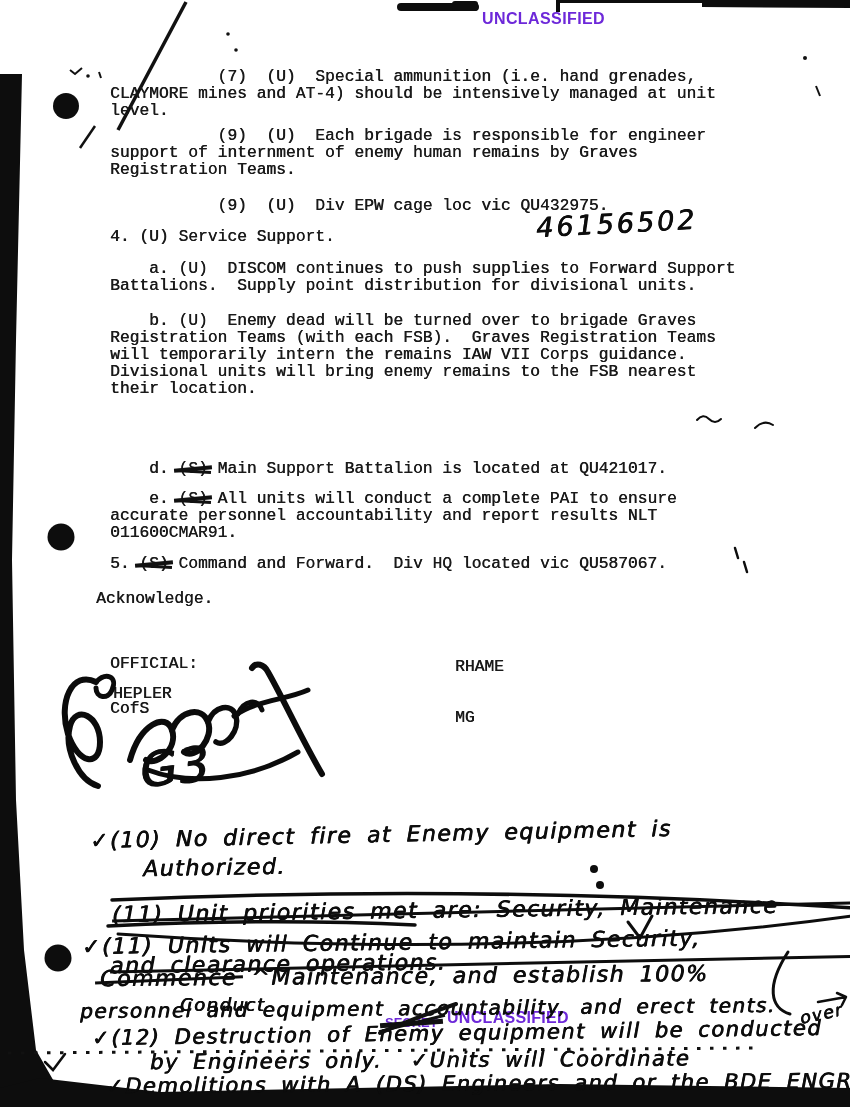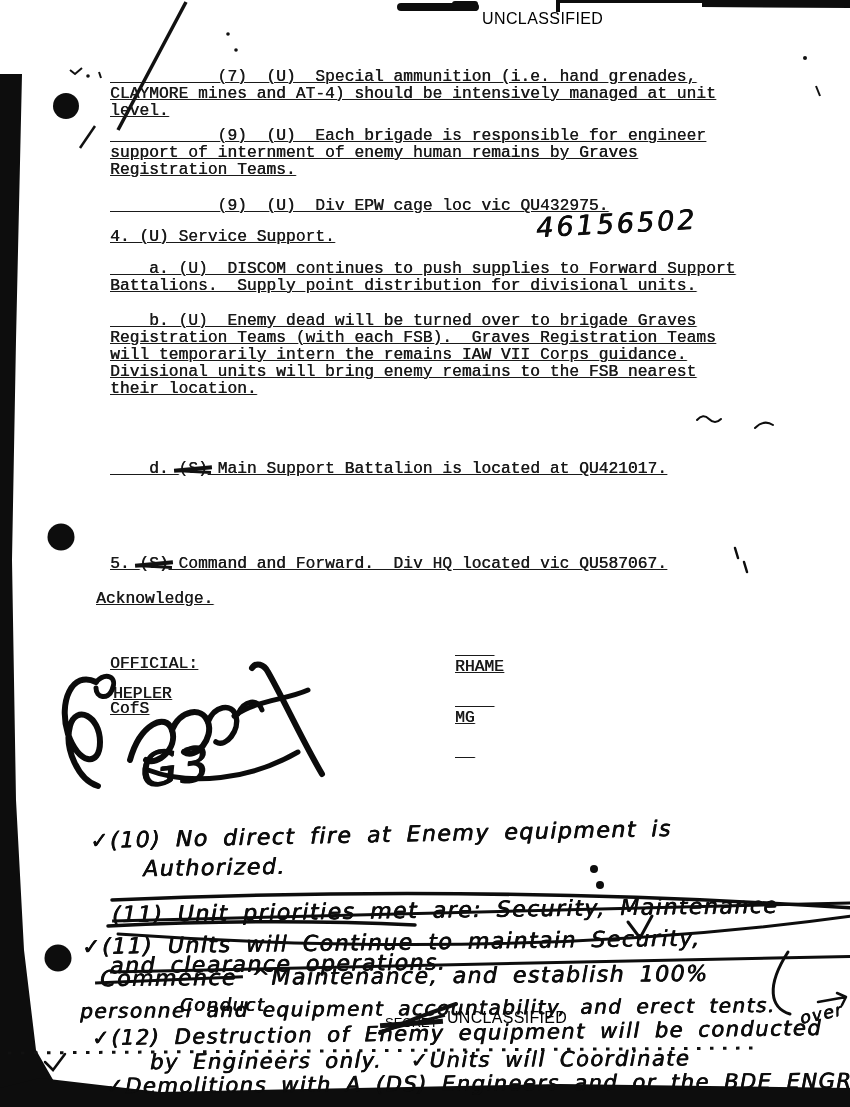--- a/index.html
+++ b/index.html
@@ -1,23 +1,23 @@
 <!DOCTYPE html>
 <html><head>
 <meta charset="utf-8">
 <style>
   html,body{margin:0;padding:0;background:#ffffff;}
   .page{position:relative;width:850px;height:1107px;background:#ffffff;overflow:hidden;
         font-family:"Liberation Mono","DejaVu Sans Mono",monospace;color:#161616;}
   svg{position:absolute;left:0;top:0;}
   .typed{position:absolute;white-space:pre;font-size:16.3px;line-height:17px;
          font-family:"Liberation Mono","DejaVu Sans Mono",monospace;color:#1a1a1a;
-         text-shadow:.4px 0 0 #1a1a1a;text-decoration:underline;}
-  .sans{font-family:"Liberation Sans","DejaVu Sans",sans-serif;text-shadow:none;font-weight:400;
-        white-space:pre;position:absolute;color:#000000;}
+         text-shadow:.4px 0 0 #1a1a1a;}
+  .sans{font-family:"Liberation Sans","DejaVu Sans",sans-serif;text-shadow:none;font-weight:700;
+        white-space:pre;position:absolute;color:#6d28d9;}
   .hw{position:absolute;font-family:"DejaVu Sans",sans-serif;font-style:italic;color:#0d0d0d;
       white-space:pre;letter-spacing:1.5px;word-spacing:6px;
       text-shadow:.7px 0 0 #0d0d0d,0 .4px 0 #0d0d0d;transform-origin:left center;}
   
   .struck{position:relative;display:inline-block;}
   .struck::after{content:"";position:absolute;left:-14%;top:44%;width:130%;height:4px;
                  background:#111;transform:rotate(-5deg);}
   .struck::before{content:"";position:absolute;left:-10%;top:58%;width:122%;height:3px;
                   background:#111;transform:rotate(3deg);}
   
@@ -76,20 +76,23 @@
 Registration Teams (with each FSB).  Graves Registration Teams
 will temporarily intern the remains IAW VII Corps guidance.
 Divisional units will bring enemy remains to the FSB nearest
 their location.</div>
   <div class="typed" style="left:110px;top:260px">    a. (U)  DISCOM continues to push supplies to Forward Support
 Battalions.  Supply point distribution for divisional units.</div>
 
 
   <div class="typed" style="left:110px;top:460px"><span>    d. </span><span class="struck">(S)</span><span> Main Support Battalion is located at QU421017.</span></div>
 
+  <div class="typed" style="left:110px;top:490px"><span>    e. </span><span class="struck">(S)</span><span> All units will conduct a complete PAI to ensure
+accurate personnel accountability and report results NLT
+011600CMAR91.</span></div>
 
   <div class="typed" style="left:110px;top:555px"><span>5. </span><span class="struck">(S)</span><span> Command and Forward.  Div HQ located vic QU587067.</span></div>
 
   <div class="typed" style="left:96px;top:590px">Acknowledge.</div>
 
   <div class="typed" style="left:455px;top:624px">
     <div>RHAME</div>
     <div>MG</div>
   </div>
 

